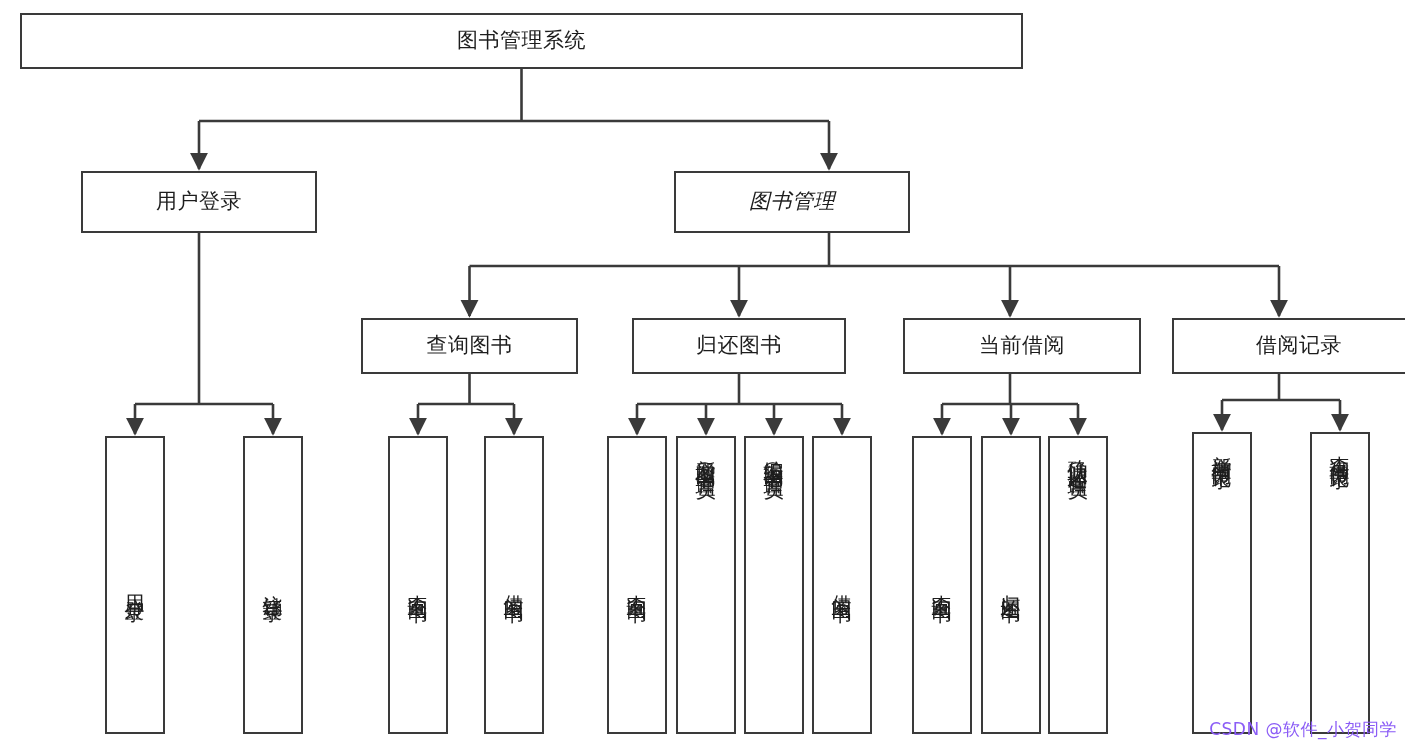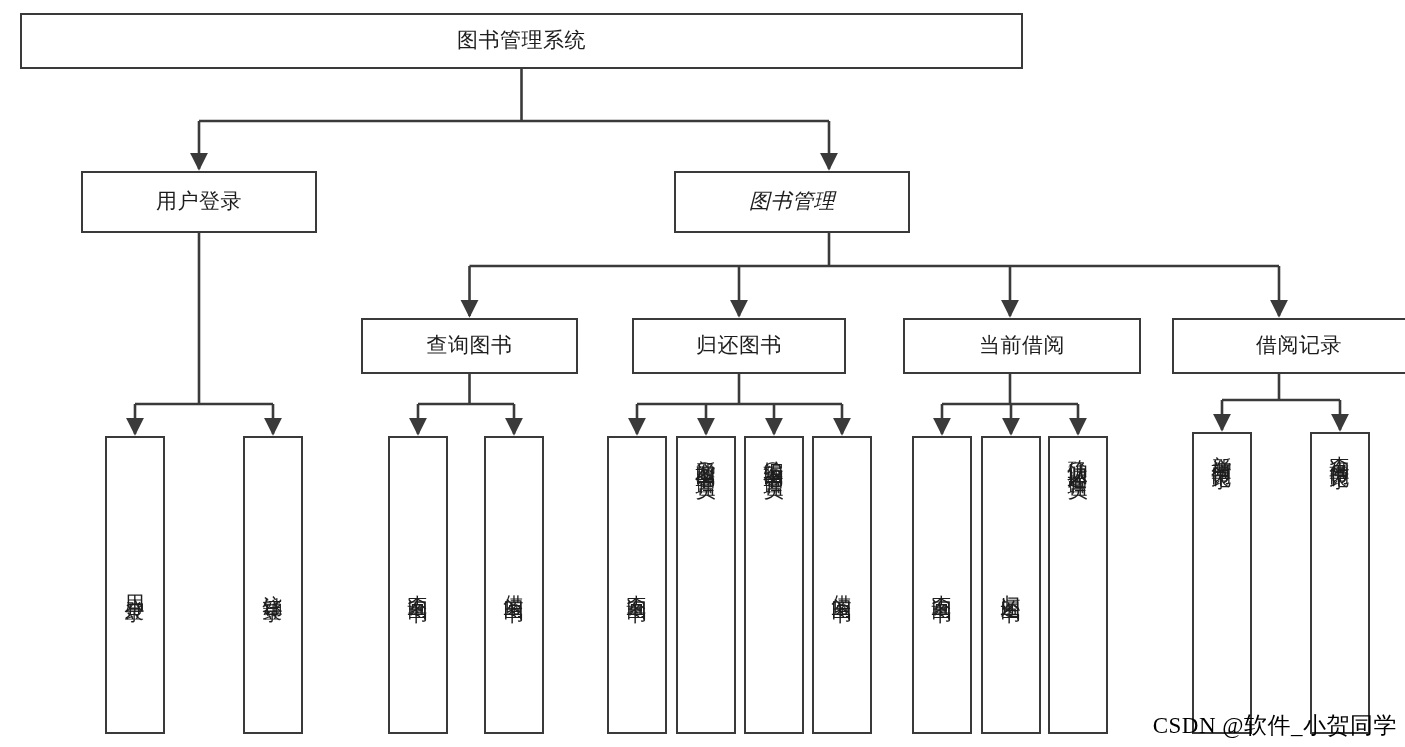--- a/index.html
+++ b/index.html
@@ -68,25 +68,24 @@
     stroke-width: 2.6;
     fill: none;
   }
   .arrow-head {
     fill: #3a3a3a;
   }
   .watermark {
     position: absolute;
     right: 8px;
     bottom: 6px;
-    font-size: 23px;
-    color: #000000;
+    font-size: 17px;
+    color: #8b5cf6;
     white-space: nowrap;
     letter-spacing: 0.5px;
-    font-family: Liberation Serif, serif;
   }
 </style>
 </head>
 <body>
 
 <div id="diagram-root">
   <svg class="connectors" viewBox="0 0 1405 747">
     <defs>
       <marker id="arrow" viewBox="0 0 10 10" refX="9" refY="5" markerWidth="7" markerHeight="7" orient="auto-start-reverse">
         <path class="arrow-head" d="M 0 0 L 10 5 L 0 10 z"></path>

